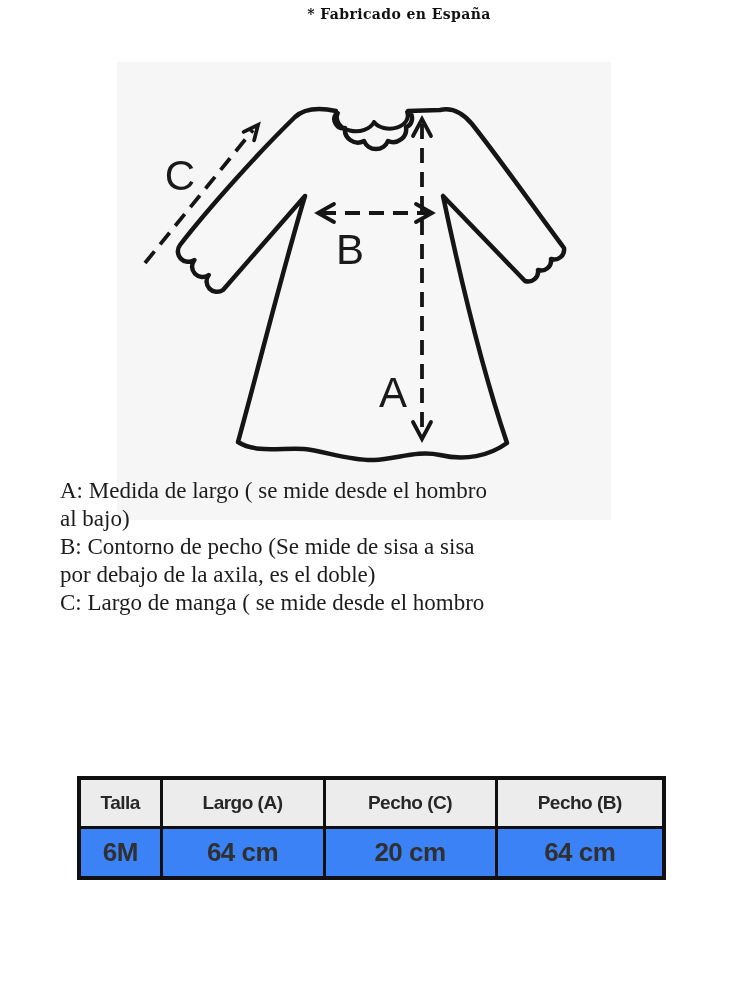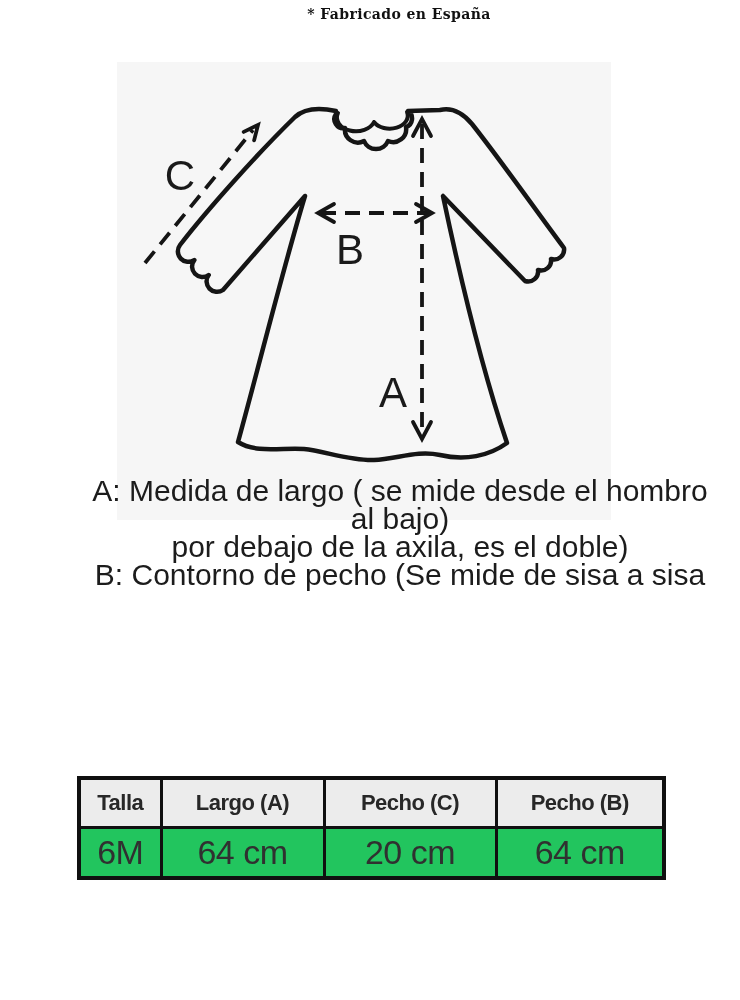--- a/index.html
+++ b/index.html
@@ -26,41 +26,41 @@
   .dress{fill:#f7f7f7;stroke:#151515;stroke-width:4.5;stroke-linejoin:round;stroke-linecap:round;}
   .dress-detail{fill:none;stroke:#151515;stroke-width:4;stroke-linecap:round;}
   .dash{fill:none;stroke:#151515;stroke-width:3.8;stroke-dasharray:15 9;stroke-linecap:butt;}
   .head{fill:none;stroke:#151515;stroke-width:3.8;stroke-linejoin:miter;stroke-linecap:round;}
   .measure-label{
     font-family:"Liberation Sans", sans-serif;
     font-size:42px;fill:#1a1a1a;text-anchor:middle;
   }
   .legend{
     position:absolute;left:60px;top:477px;width:680px;
-    text-align:center;
-    font-size:30px;line-height:28px;color:#1c1c1c;
+    text-align:left;
+    font-size:23px;line-height:28px;color:#1c1c1c;font-family:Liberation Serif, serif;
   }
   .size-table{
     position:absolute;left:77px;top:776px;
     border-collapse:collapse;table-layout:fixed;
     border:4px solid #101010;
     font-family:"Liberation Sans", sans-serif;
   }
   .size-table th,.size-table td{
     border:3px solid #101010;
     text-align:center;vertical-align:middle;
     padding:0;letter-spacing:-0.5px;overflow:hidden;
   }
   .size-table th{
     background:#ececec;color:#272727;
-    font-weight:700;font-size:22px;height:46px;
+    font-weight:700;font-size:19px;height:46px;
   }
   .size-table td{
-    background:#22c55e;color:#303030;
-    font-weight:400;font-size:34px;height:47px;
+    background:#3b82f6;color:#303030;
+    font-weight:700;font-size:26px;height:47px;
   }
 </style>
 </head>
 <body>
 
 <div class="page">
 
   <div class="made-in">* Fabricado en España</div>
 
   <div class="diagram-box">
@@ -118,22 +118,23 @@
 
       <text class="measure-label" x="276" y="345">A</text>
       <text class="measure-label" x="233" y="202">B</text>
       <text class="measure-label" x="63" y="128">C</text>
     </svg>
   </div>
 
   <div class="legend">
     <div class="legend-line">A: Medida de largo ( se mide desde el hombro</div>
     <div class="legend-line">al bajo)</div>
+    <div class="legend-line">B: Contorno de pecho (Se mide de sisa a sisa</div>
     <div class="legend-line">por debajo de la axila, es el doble)</div>
-    <div class="legend-line">B: Contorno de pecho (Se mide de sisa a sisa</div>
+    <div class="legend-line">C: Largo de manga ( se mide desde el hombro</div>
   </div>
 
   <table class="size-table">
     <colgroup>
       <col style="width:82px">
         <col style="width:163px">
         <col style="width:172px">
         <col style="width:168px">
     </colgroup>
     <thead>

